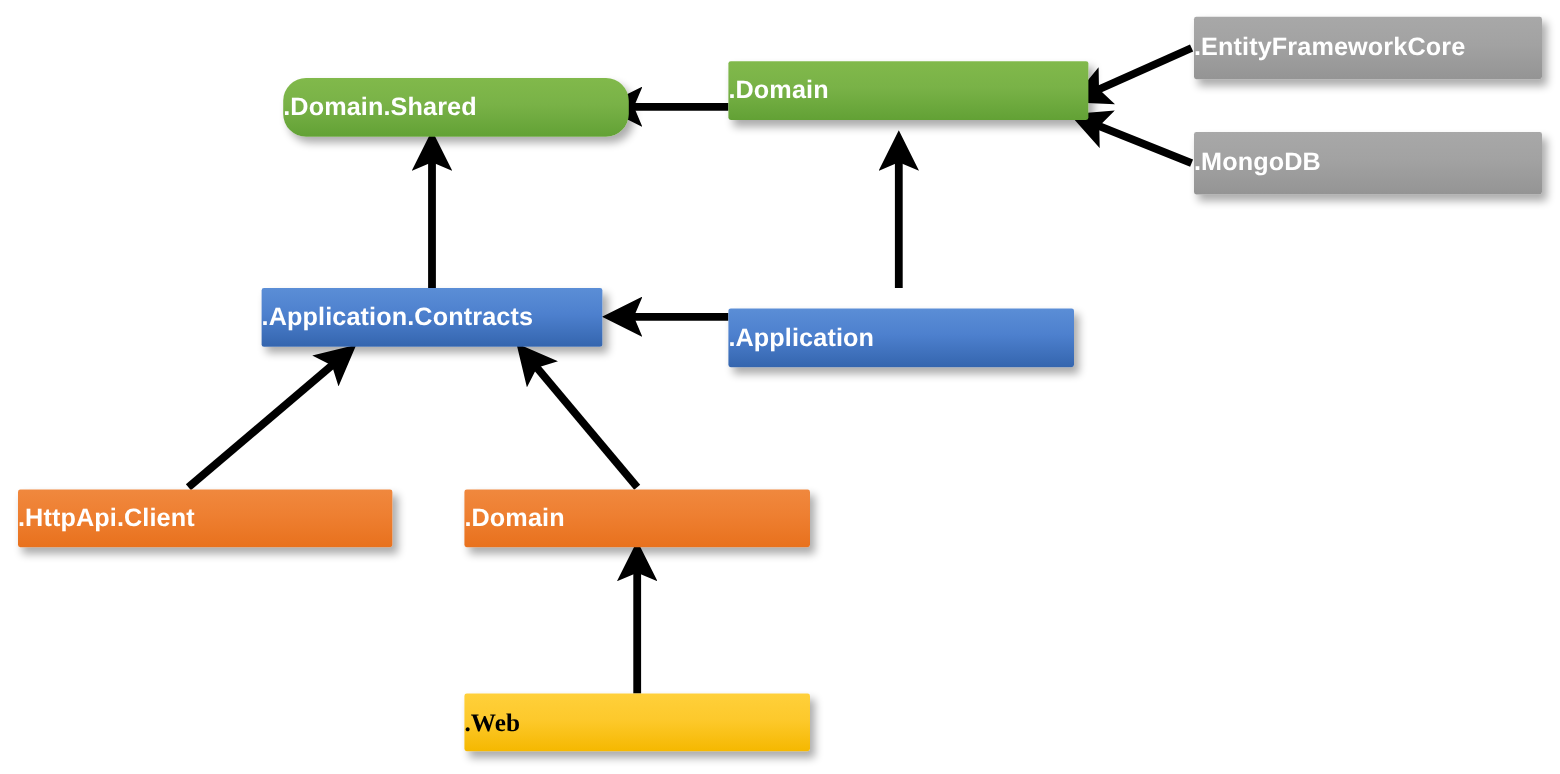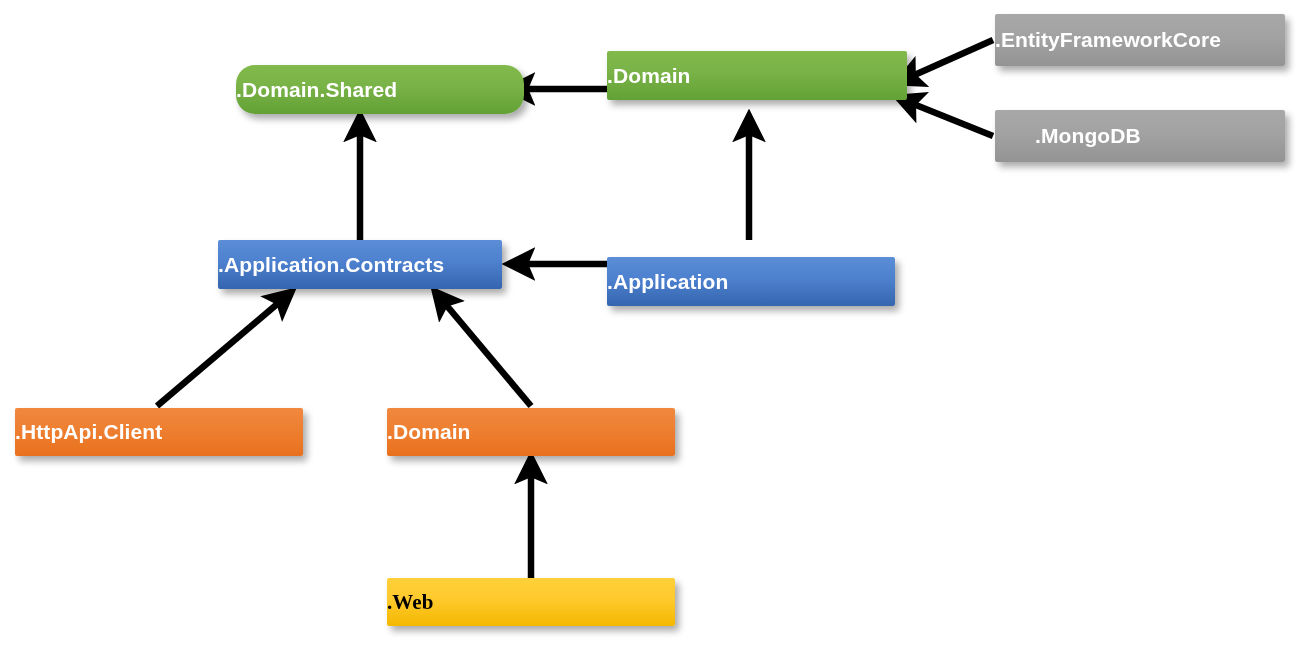--- a/index.html
+++ b/index.html
@@ -82,30 +82,30 @@
   <div id="node-group">
       <div class="node node-green" style="left: 236px; top: 65px; width: 288px; height: 49px; border-radius: 19px;">
         <span>.Domain.Shared</span>
       </div>
       <div class="node node-green" style="left: 607px; top: 51px; width: 300px; height: 49px;">
         <span>.Domain</span>
       </div>
       <div class="node node-gray" style="left: 995px; top: 14px; width: 290px; height: 52px;">
         <span>.EntityFrameworkCore</span>
       </div>
-      <div class="node node-gray" style="left: 995px; top: 110px; width: 290px; height: 52px; padding-left: 40px;">
+      <div class="node node-gray" style="left: 995px; top: 110px; width: 290px; height: 52px;">
         <span>.MongoDB</span>
       </div>
       <div class="node node-blue" style="left: 218px; top: 240px; width: 284px; height: 49px;">
         <span>.Application.Contracts</span>
       </div>
       <div class="node node-blue" style="left: 607px; top: 240px; width: 288px; height: 49px; margin-top: 17px;">
         <span>.Application</span>
       </div>
-      <div class="node node-orange" style="left: 15px; top: 408px; width: 288px; height: 48px;">
+      <div class="node node-orange" style="left: 15px; top: 408px; width: 312px; height: 48px;">
         <span>.HttpApi.Client</span>
       </div>
       <div class="node node-orange" style="left: 387px; top: 408px; width: 288px; height: 48px;">
         <span>.Domain</span>
       </div>
       <div class="node node-yellow" style="left: 387px; top: 578px; width: 288px; height: 48px; font-family: Liberation Serif, serif;">
         <span>.Web</span>
       </div>
     </div>
 

